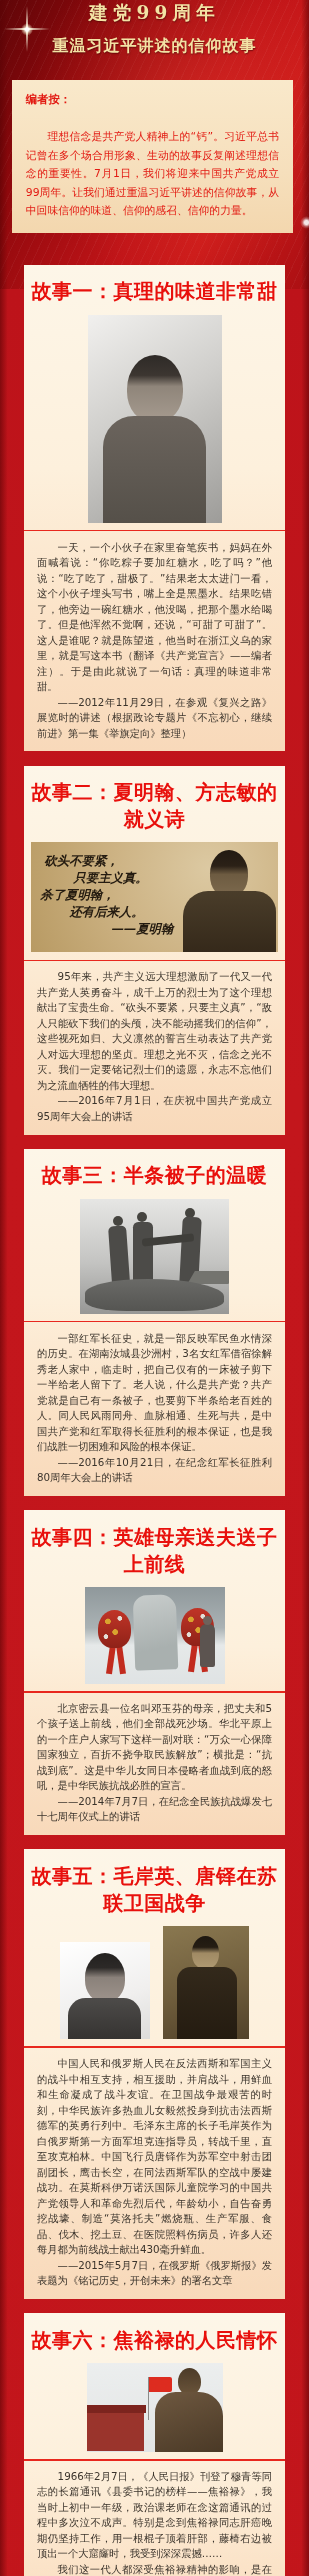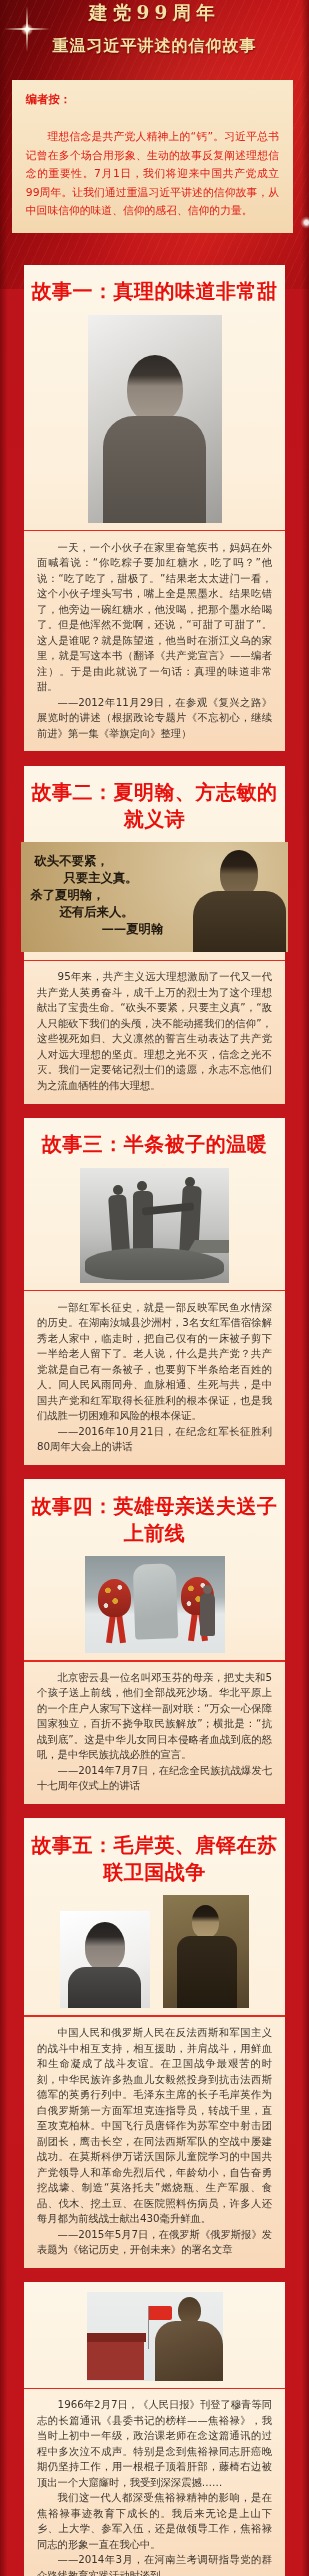--- a/index.html
+++ b/index.html
@@ -52,22 +52,22 @@
   .panel p + p{margin-top:0;}
   .attr{margin:1px 0 0 0;font-size:10.3px;line-height:15.5px;color:#e60012;text-align:justify;text-indent:2em;}
 
   
   .photo{position:relative;overflow:hidden;flex:none;}
   .ph-1{width:134px;height:208px;background:linear-gradient(150deg,#f1f0ee 0%,#cfcecb 45%,#9d9c99 100%);}
   .ph-1 .head{position:absolute;left:39px;top:40px;width:56px;height:68px;border-radius:50% 50% 46% 46%;
     background:linear-gradient(180deg,#2e2a27 0%,#3c3631 30%,#8f857a 46%,#a79c90 100%);}
   .ph-1 .torso{position:absolute;left:15.5px;top:101px;width:103px;height:107px;border-radius:31px 31px 0 0;
     background:linear-gradient(180deg,#6b645d,#555049);}
-  .ph-2{width:267px;height:110px;background:
-    radial-gradient(circle at 72% 24%,#dcc9a2 0%,#cdb384 48%,#b89a63 100%);}
+  .ph-2{width:247px;height:110px;background:
+    radial-gradient(circle at 72% 24%,#dcc9a2 0%,#cdb384 48%,#b89a63 100%); font-style: italic;}
   .ph-2 .poem{position:absolute;left:13.4px;top:9.3px;color:#241b10;
     font-family:"DejaVu Serif","Liberation Serif",serif;font-size:12.4px;font-weight:bold;line-height:17px;}
   .ph-2 .poem div:nth-child(2){margin-left:29px;}
   .ph-2 .poem div:nth-child(3){margin-left:-4.1px;}
   .ph-2 .poem div:nth-child(4){margin-left:25px;}
   .ph-2 .poem div:nth-child(5){margin-left:67px;}
   .ph-2 .figure .head{position:absolute;right:30px;top:7.2px;width:38px;height:47px;border-radius:50% 50% 44% 44%;
     background:linear-gradient(180deg,#221a12 0%,#2b2117 34%,#6d5b41 52%,#7d6a4e 100%);}
   .ph-2 .figure .torso{position:absolute;right:2.1px;top:49px;width:93px;height:61px;border-radius:25px 20.6px 0 0;
     background:linear-gradient(180deg,#4a3d2a,#35291a);}
@@ -170,20 +170,21 @@
         </div>
         <div class="figure">
           <div class="head"></div>
           <div class="torso"></div>
         </div>
       </div>
     </div>
     <div class="divider"></div>
     <div class="panel">
       <p>95年来，共产主义远大理想激励了一代又一代共产党人英勇奋斗，成千上万的烈士为了这个理想献出了宝贵生命。“砍头不要紧，只要主义真”，“敌人只能砍下我们的头颅，决不能动摇我们的信仰”，这些视死如归、大义凛然的誓言生动表达了共产党人对远大理想的坚贞。理想之光不灭，信念之光不灭。我们一定要铭记烈士们的遗愿，永志不忘他们为之流血牺牲的伟大理想。</p>
+      <p class="attr">——2016年7月1日，在庆祝中国共产党成立95周年大会上的讲话</p>
     </div>
   </div>
 
   <div class="card">
     <div class="card-title">故事三：半条被子的温暖</div>
     <div class="photo-row">
       <div class="photo ph-3" aria-label="“半条被子”主题雕塑黑白照片">
         <div class="hd h1"></div>
         <div class="hd h2"></div>
         <div class="hd h3"></div>
@@ -236,20 +237,21 @@
       </div>
     </div>
     <div class="divider"></div>
     <div class="panel">
       <p>中国人民和俄罗斯人民在反法西斯和军国主义的战斗中相互支持，相互援助，并肩战斗，用鲜血和生命凝成了战斗友谊。在卫国战争最艰苦的时刻，中华民族许多热血儿女毅然投身到抗击法西斯德军的英勇行列中。毛泽东主席的长子毛岸英作为白俄罗斯第一方面军坦克连指导员，转战千里，直至攻克柏林。中国飞行员唐铎作为苏军空中射击团副团长，鹰击长空，在同法西斯军队的空战中屡建战功。在莫斯科伊万诺沃国际儿童院学习的中国共产党领导人和革命先烈后代，年龄幼小，自告奋勇挖战壕、制造“莫洛托夫”燃烧瓶、生产军服、食品、伐木、挖土豆、在医院照料伤病员，许多人还每月都为前线战士献出430毫升鲜血。</p>
       <p class="attr">——2015年5月7日，在俄罗斯《俄罗斯报》发表题为《铭记历史，开创未来》的署名文章</p>
     </div>
   </div>
 
   <div class="card">
+    <div class="card-title">故事六：焦裕禄的人民情怀</div>
     <div class="photo-row">
       <div class="photo ph-6" aria-label="焦裕禄雕像与五星红旗彩色照片">
         <div class="building"></div>
         <div class="pole"></div>
         <div class="flag"></div>
         <div class="statue-head"></div>
         <div class="statue-body"></div>
       </div>
     </div>
     <div class="divider"></div>

